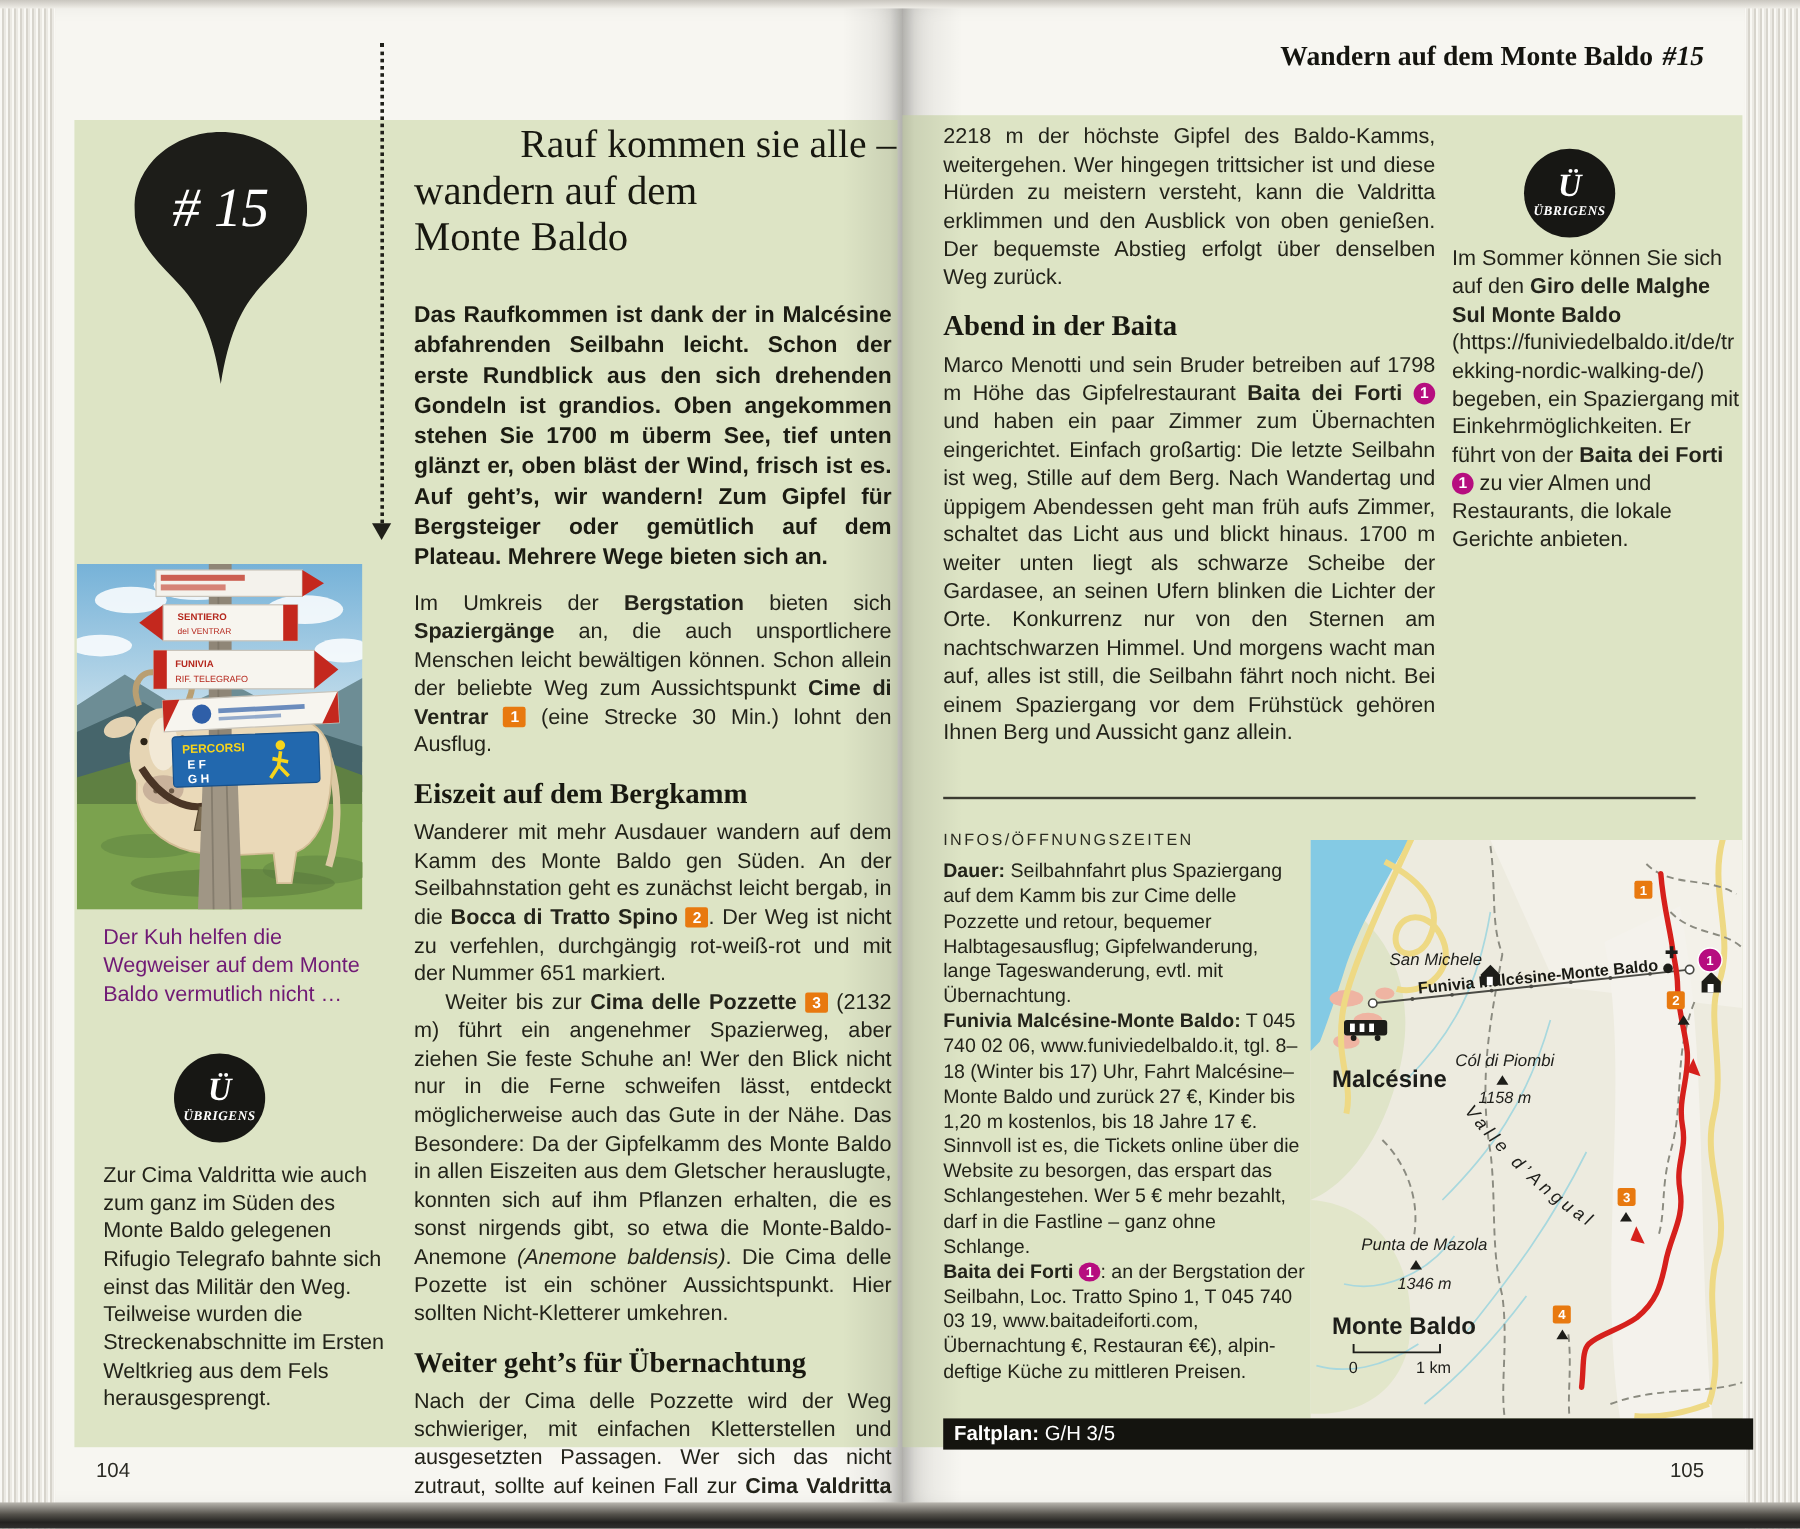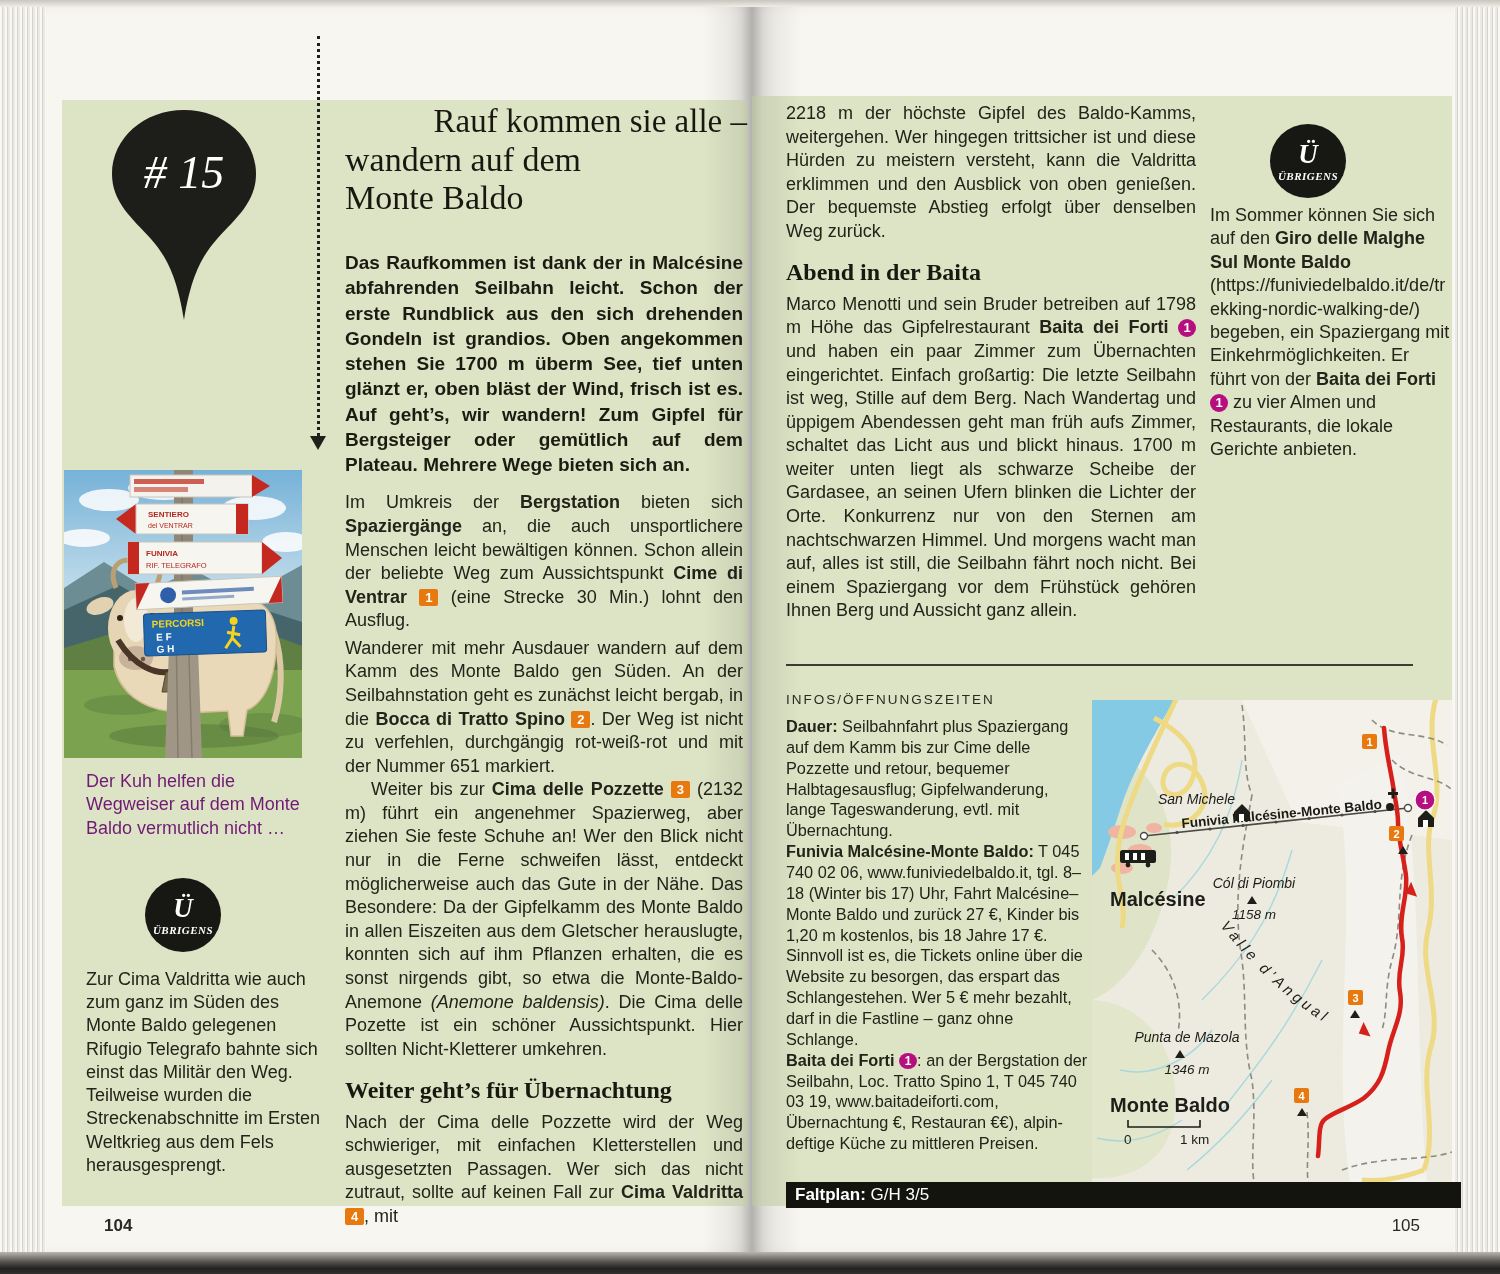--- a/index.html
+++ b/index.html
@@ -98,20 +98,21 @@
 
   <div class="abs title">
     <div class="t1">Rauf kommen sie alle –</div>
     <div class="t2">wandern auf dem</div>
     <div class="t2">Monte Baldo</div>
   </div>
 
   <div class="abs col" style="left:345px;top:250px;width:398px;">
     <p class="lead">Das Raufkommen ist dank der in Malcésine abfahrenden Seilbahn leicht. Schon der erste Rundblick aus den sich drehenden Gondeln ist grandios. Oben angekommen stehen Sie 1700 m überm See, tief unten glänzt er, oben bläst der Wind, frisch ist es. Auf geht’s, wir wandern! Zum Gipfel für Bergsteiger oder gemütlich auf dem Plateau. Mehrere Wege bieten sich an.</p>
     <p class="body"><span>Im Umkreis der </span><span class="b">Bergstation</span><span> bieten sich </span><span class="b">Spaziergänge</span><span> an, die auch unsportlichere Menschen leicht bewältigen können. Schon allein der beliebte Weg zum Aussichtspunkt </span><span class="b">Cime di Ventrar</span><span> </span><span class="mk mk-sq">1</span><span> (eine Strecke 30 Min.) lohnt den Ausflug.</span></p>
+    <div class="subhead">Eiszeit auf dem Bergkamm</div>
     <p class="body" style="margin:0;"><span>Wanderer mit mehr Ausdauer wandern auf dem Kamm des Monte Baldo gen Süden. An der Seilbahnstation geht es zunächst leicht bergab, in die </span><span class="b">Bocca di Tratto Spino</span><span> </span><span class="mk mk-sq">2</span><span>. Der Weg ist nicht zu verfehlen, durchgängig rot-weiß-rot und mit der Nummer 651 markiert.</span></p>
     <p class="body indent"><span>Weiter bis zur </span><span class="b">Cima delle Pozzette</span><span> </span><span class="mk mk-sq">3</span><span> (2132 m) führt ein angenehmer Spazierweg, aber ziehen Sie feste Schuhe an! Wer den Blick nicht nur in die Ferne schweifen lässt, entdeckt möglicherweise auch das Gute in der Nähe. Das Besondere: Da der Gipfelkamm des Monte Baldo in allen Eiszeiten aus dem Gletscher herauslugte, konnten sich auf ihm Pflanzen erhalten, die es sonst nirgends gibt, so etwa die Monte-Baldo-Anemone </span><span class="i">(Anemone baldensis)</span><span>. Die Cima delle Pozette ist ein schöner Aussichtspunkt. Hier sollten Nicht-Kletterer umkehren.</span></p>
     <div class="subhead">Weiter geht’s für Übernachtung</div>
     <p class="body" style="margin:0;"><span>Nach der Cima delle Pozzette wird der Weg schwieriger, mit einfachen Kletterstellen und ausgesetzten Passagen. Wer sich das nicht zutraut, sollte auf keinen Fall zur </span><span class="b">Cima Valdritta</span><span> </span><span class="mk mk-sq">4</span><span>, mit</span></p>
   </div>
 
   <svg class="abs" style="left:64px;top:470px;" width="238" height="288" viewBox="0 0 238 288">
     <defs>
       <linearGradient id="sky" x1="0" y1="0" x2="0" y2="1">
         <stop offset="0" stop-color="#76b2d8"></stop>
@@ -197,22 +198,25 @@
 
   <div class="abs caption" style="left:86px;top:770px;width:226px;">Der Kuh helfen die Wegweiser auf dem Monte Baldo vermutlich nicht …</div>
 
   <div class="abs badge" style="left:145px;top:878px;width:76px;height:74px;">
     <div class="u">Ü</div>
     <div class="lbl">ÜBRIGENS</div>
   </div>
 
   <div class="abs note" style="left:86px;top:968px;width:236px;">Zur Cima Valdritta wie auch zum ganz im Süden des Monte Baldo gelegenen Rifugio Telegrafo bahnte sich einst das Militär den Weg. Teilweise wurden die Streckenabschnitte im Ersten Weltkrieg aus dem Fels herausgesprengt.</div>
 
-  <div class="abs pagenum" style="left:104px;top:1216px;font-weight:bold;">104</div>
-
+  <div class="abs pagenum" style="left:80px;top:1216px;">104</div>
+
+  <div class="abs header-r" style="left:830px;top:34px;width:590px;">
+    <span>Wandern auf dem Monte Baldo</span><span class="num">#15</span>
+  </div>
 
   <div class="abs col" style="left:786px;top:102px;width:410px;">
     <p class="body" style="margin:0;">2218 m der höchste Gipfel des Baldo-Kamms, weitergehen. Wer hingegen trittsicher ist und diese Hürden zu meistern versteht, kann die Valdritta erklimmen und den Ausblick von oben genießen. Der bequemste Abstieg erfolgt über denselben Weg zurück.</p>
     <div class="subhead">Abend in der Baita</div>
     <p class="body" style="margin:0;"><span>Marco Menotti und sein Bruder betreiben auf 1798 m Höhe das Gipfelrestaurant </span><span class="b">Baita dei Forti</span><span> </span><span class="mk mk-ci">1</span><span> und haben ein paar Zimmer zum Übernachten eingerichtet. Einfach großartig: Die letzte Seilbahn ist weg, Stille auf dem Berg. Nach Wandertag und üppigem Abendessen geht man früh aufs Zimmer, schaltet das Licht aus und blickt hinaus. 1700 m weiter unten liegt als schwarze Scheibe der Gardasee, an seinen Ufern blinken die Lichter der Orte. Konkurrenz nur von den Sternen am nachtschwarzen Himmel. Und morgens wacht man auf, alles ist still, die Seilbahn fährt noch nicht. Bei einem Spaziergang vor dem Frühstück gehören Ihnen Berg und Aussicht ganz allein.</span></p>
   </div>
 
   <div class="abs rule" style="left:786px;top:664px;width:627px;"></div>
 
   <div class="abs infoslabel" style="left:786px;top:692px;">INFOS/ÖFFNUNGSZEITEN</div>

